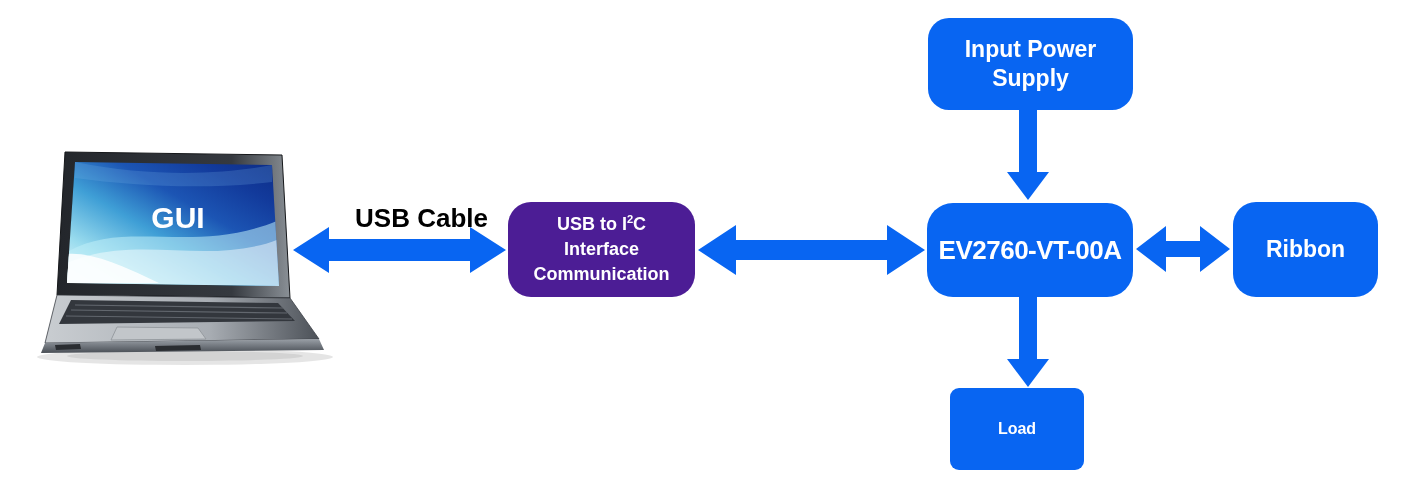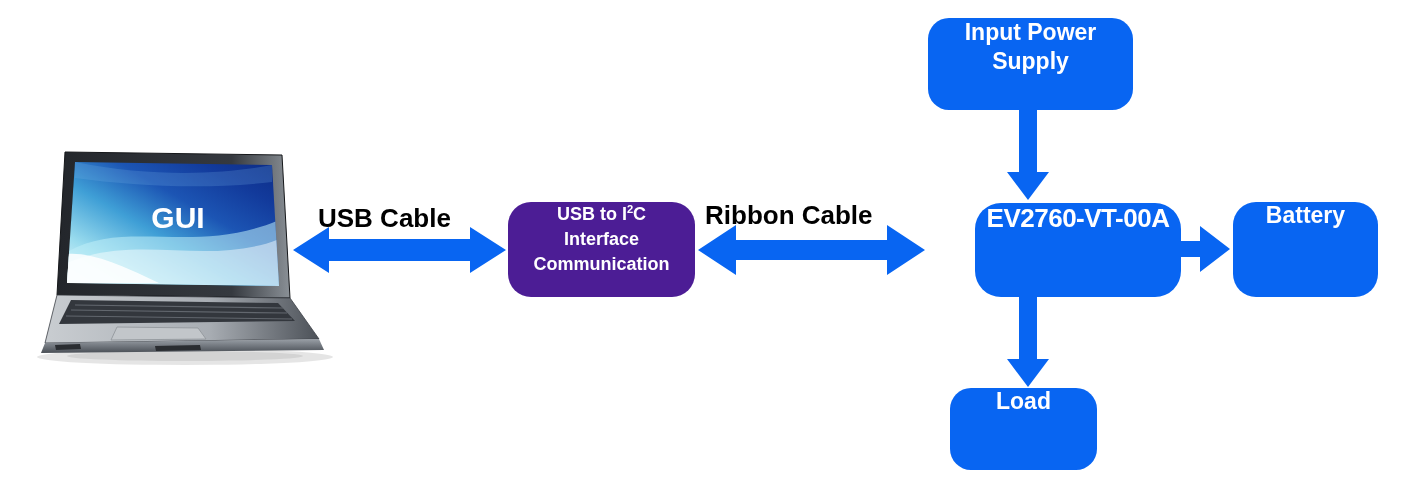--- a/index.html
+++ b/index.html
@@ -11,34 +11,35 @@
     font-family: "Liberation Sans", sans-serif;
     overflow: hidden;
   }
   .overlay {
     position: absolute;
     left: 0; top: 0;
   }
   .box {
     position: absolute;
     display: flex;
+    align-items: center;
     justify-content: center;
     text-align: center;
     color: #ffffff;
     font-weight: bold;
     box-sizing: border-box;
   }
   .box .box-label { width: 100%; }
   .box sup { font-size: 0.62em; vertical-align: super; line-height: 0; }
   .cable-label {
     position: absolute;
     color: #000000;
     font-weight: bold;
     font-size: 26px;
-    text-align: left;
+    text-align: right;
     white-space: nowrap;
   }
   .laptop-svg { position: absolute; }
 </style>
 </head>
 <body>
 
 <div class="canvas">
 
   <svg class="laptop-svg" style="left:35px; top:136px;" width="300" height="232" viewBox="0 0 300 232">
@@ -103,39 +104,38 @@
 
   <svg class="overlay" width="1408" height="479" viewBox="0 0 1408 479">
     <polygon points="293,250 329,227 329,239 470,239 470,227 506,250 470,273 470,261 329,261 329,273" fill="#0865f2"></polygon>
     <polygon points="698,250 736,225 736,240 887,240 887,225 925,250 887,275 887,260 736,260 736,275" fill="#0865f2"></polygon>
     <polygon points="1136,249 1166,226 1166,241 1200,241 1200,226 1230,249 1200,272 1200,257 1166,257 1166,272" fill="#0865f2"></polygon>
     <polygon points="1019,110 1037,110 1037,172 1049,172 1028,200 1007,172 1019,172" fill="#0865f2"></polygon>
     <polygon points="1019,297 1037,297 1037,359 1049,359 1028,387 1007,359 1019,359" fill="#0865f2"></polygon>
   </svg>
 
   <div class="cable-label" style="left:318px; top:203px; width:170px;">USB Cable</div>
-  <div class="cable-label" style="left:705px; top:200px; width:210px;">Ribbon Cable</div>
 
   <div class="box" style="left: 508px; top: 202px; width: 187px; height: 95px; border-radius: 23px; font-size: 18px; line-height: 25px; background-color: #4c1d95;">
     <div class="box-label">
       <span>USB to I</span><sup>2</sup><span>C</span>
       <div>Interface</div>
       <div>Communication</div>
     </div>
   </div>
 
   <div class="box" style="left: 928px; top: 18px; width: 205px; height: 92px; border-radius: 21px; font-size: 23px; line-height: 29px; background-color: rgb(8, 101, 242);">
     <div class="box-label" style="width:150px;">Input Power Supply</div>
   </div>
 
-  <div class="box" style="left: 927px; top: 203px; width: 206px; height: 94px; border-radius: 26px; font-size: 26px; letter-spacing: -0.5px; background-color: rgb(8, 101, 242); margin-left: 48px;">
+  <div class="box" style="left: 927px; top: 203px; width: 206px; height: 94px; border-radius: 26px; font-size: 26px; letter-spacing: -0.5px; background-color: rgb(8, 101, 242);">
     <div class="box-label">EV2760-VT-00A</div>
   </div>
 
   <div class="box" style="left: 1233px; top: 202px; width: 145px; height: 95px; border-radius: 23px; font-size: 23px; background-color: rgb(8, 101, 242);">
-    <div class="box-label">Battery</div>
+    <div class="box-label">Ribbon</div>
   </div>
 
-  <div class="box" style="left: 950px; top: 388px; width: 147px; height: 82px; border-radius: 21px; font-size: 23px; background-color: rgb(8, 101, 242);">
+  <div class="box" style="left: 950px; top: 388px; width: 134px; height: 82px; border-radius: 9px; font-size: 16px; background-color: rgb(8, 101, 242);">
     <div class="box-label">Load</div>
   </div>
 
 </div>
 
 </body></html>

